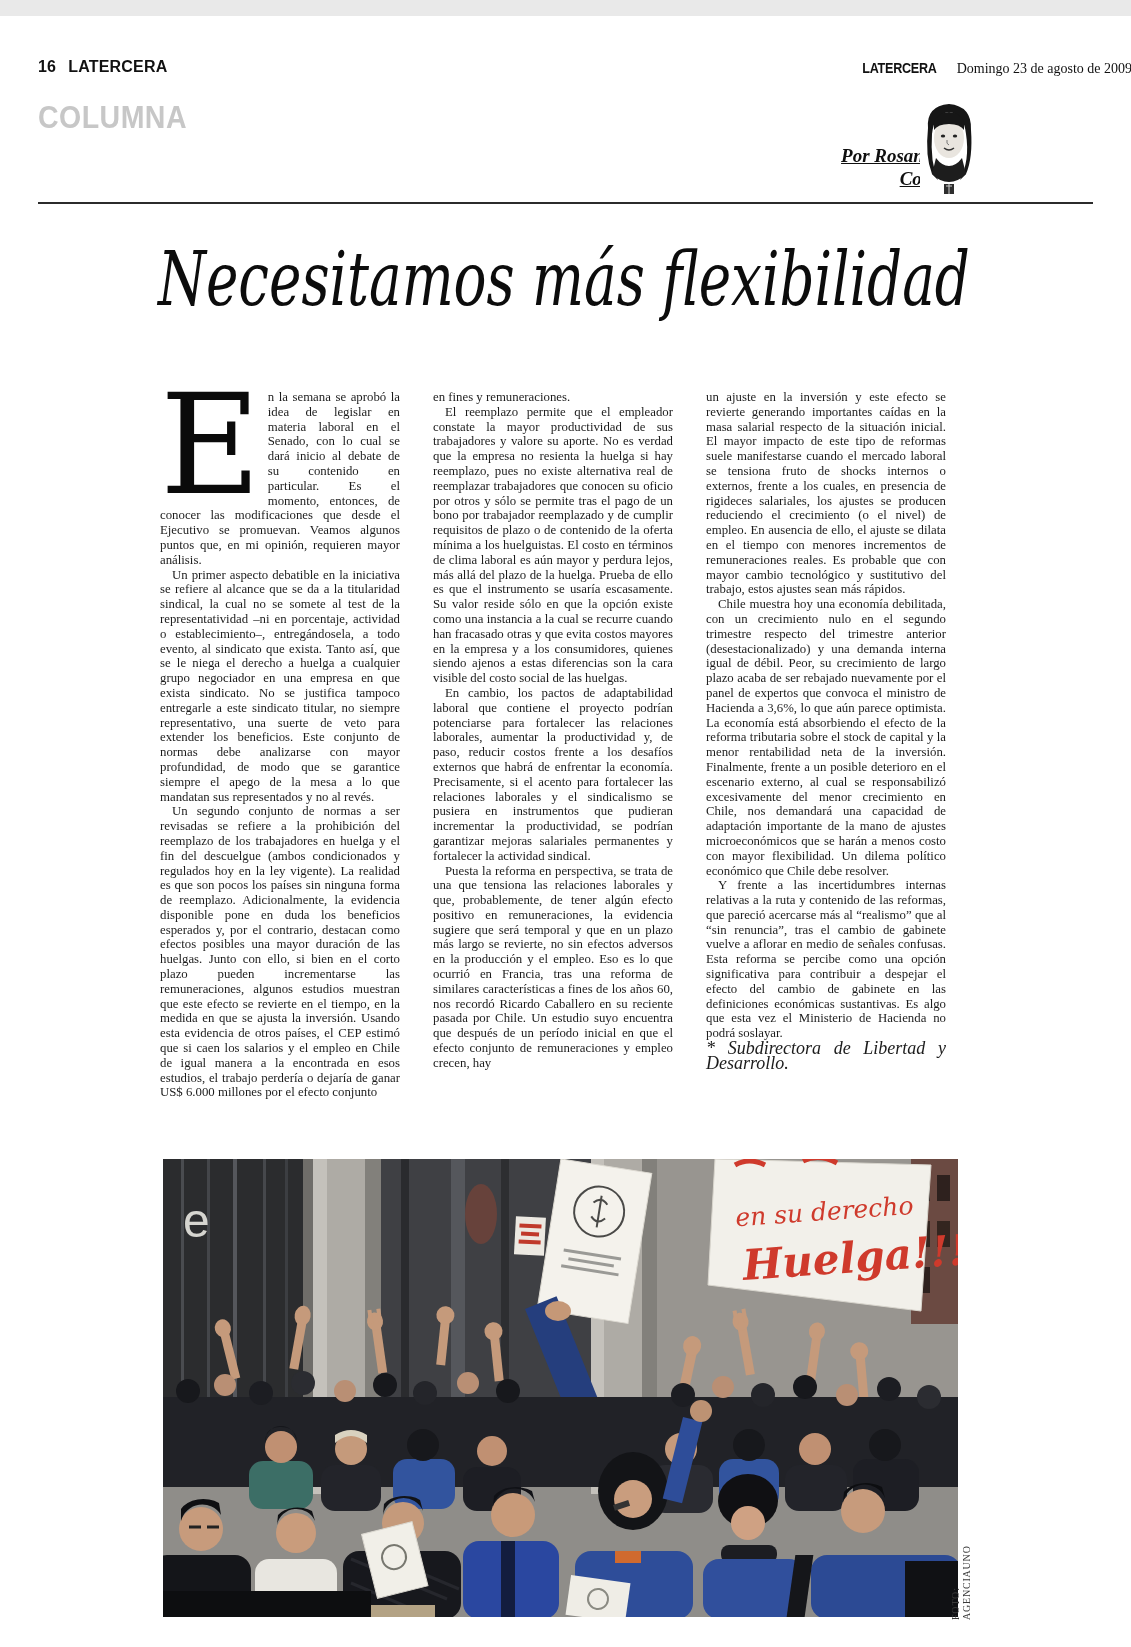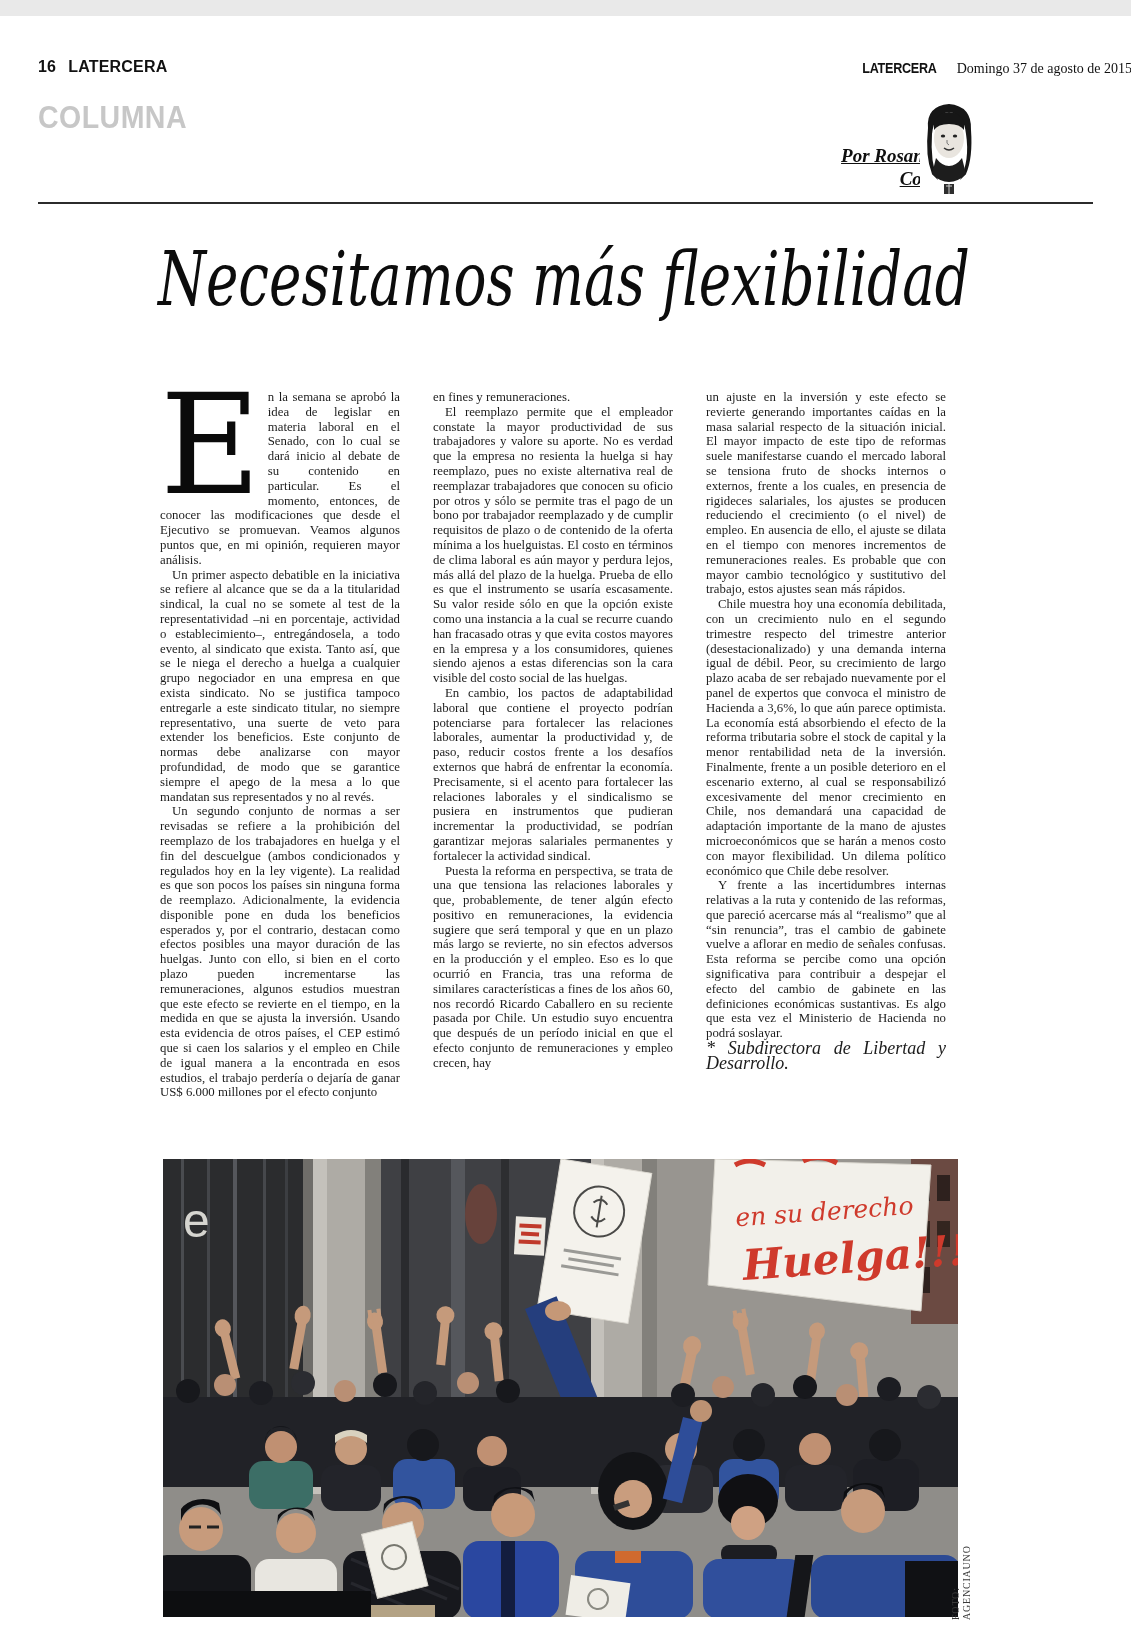--- a/index.html
+++ b/index.html
@@ -41,21 +41,21 @@
 <body>
 
 <div class="page">
 
   <div class="hdr-left">
     <span>16</span>
     <span>LATERCERA</span>
   </div>
   <div class="hdr-right">
     <span class="brand">LATERCERA</span>
-    <span>Domingo 37 de agosto de 2015</span>
+    <span>Domingo 23 de agosto de 2009</span>
   </div>
   <div class="kicker">COLUMNA</div>
 
   <div class="byline">
     <div>Por Rosanna</div>
     <div>Costa</div>
   </div>
 
   <div class="portrait">
     <svg width="58" height="97" viewBox="0 0 58 97">

